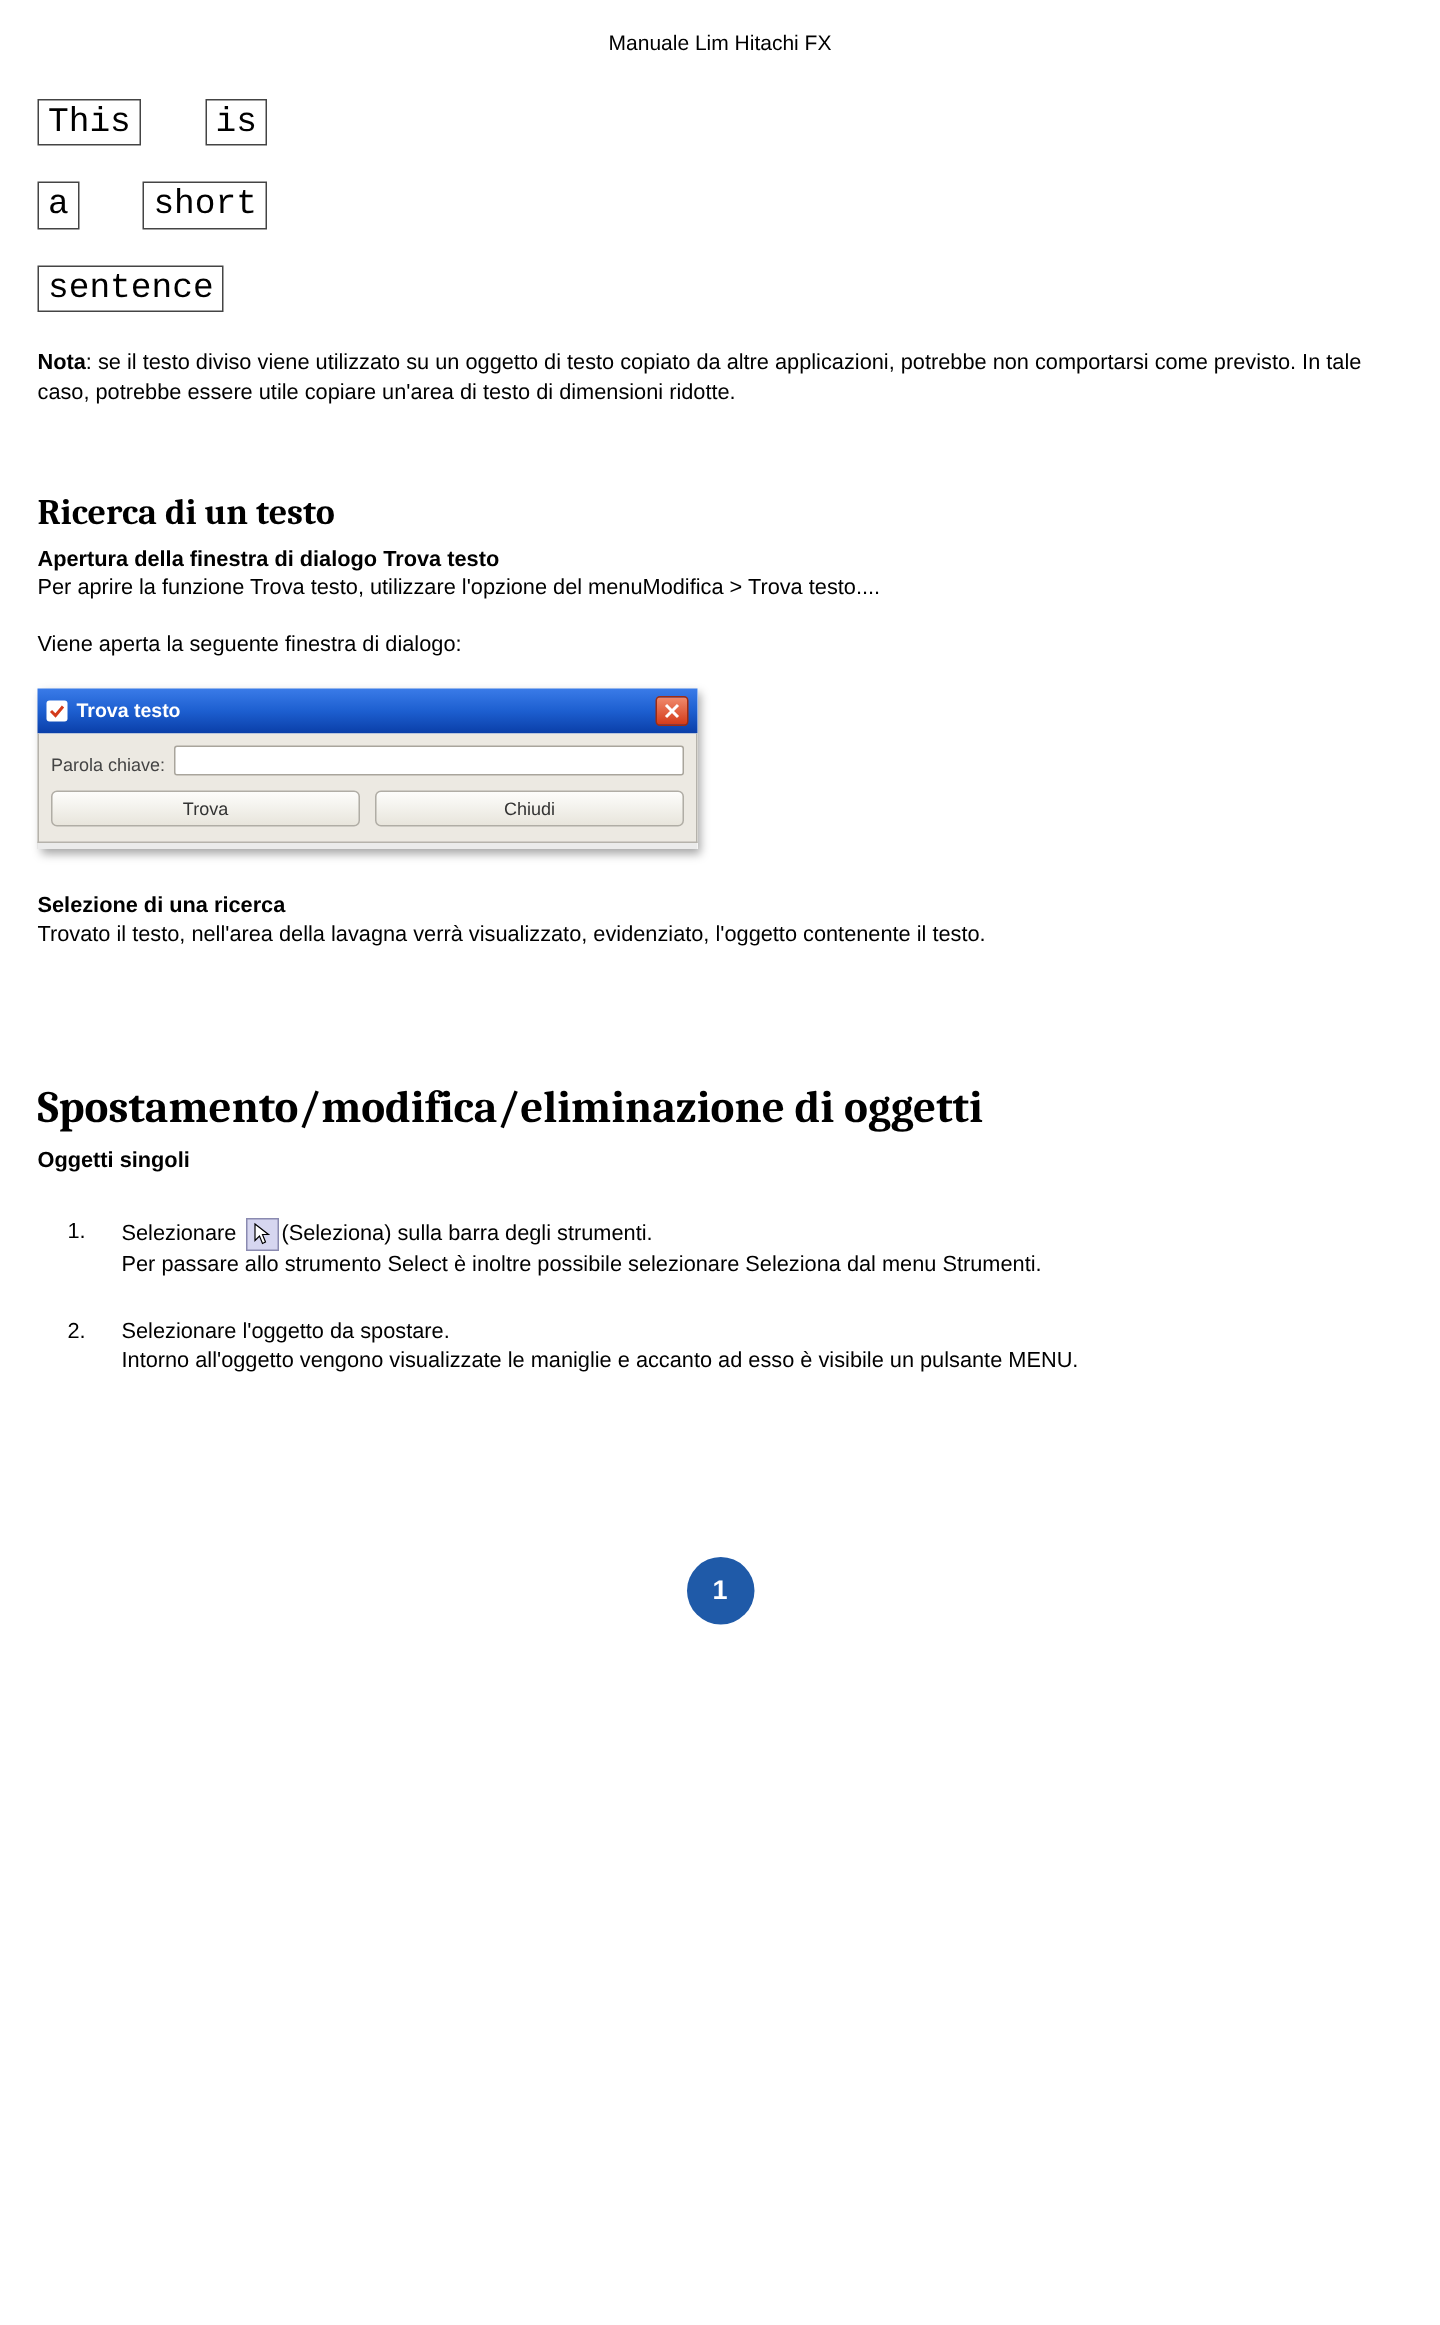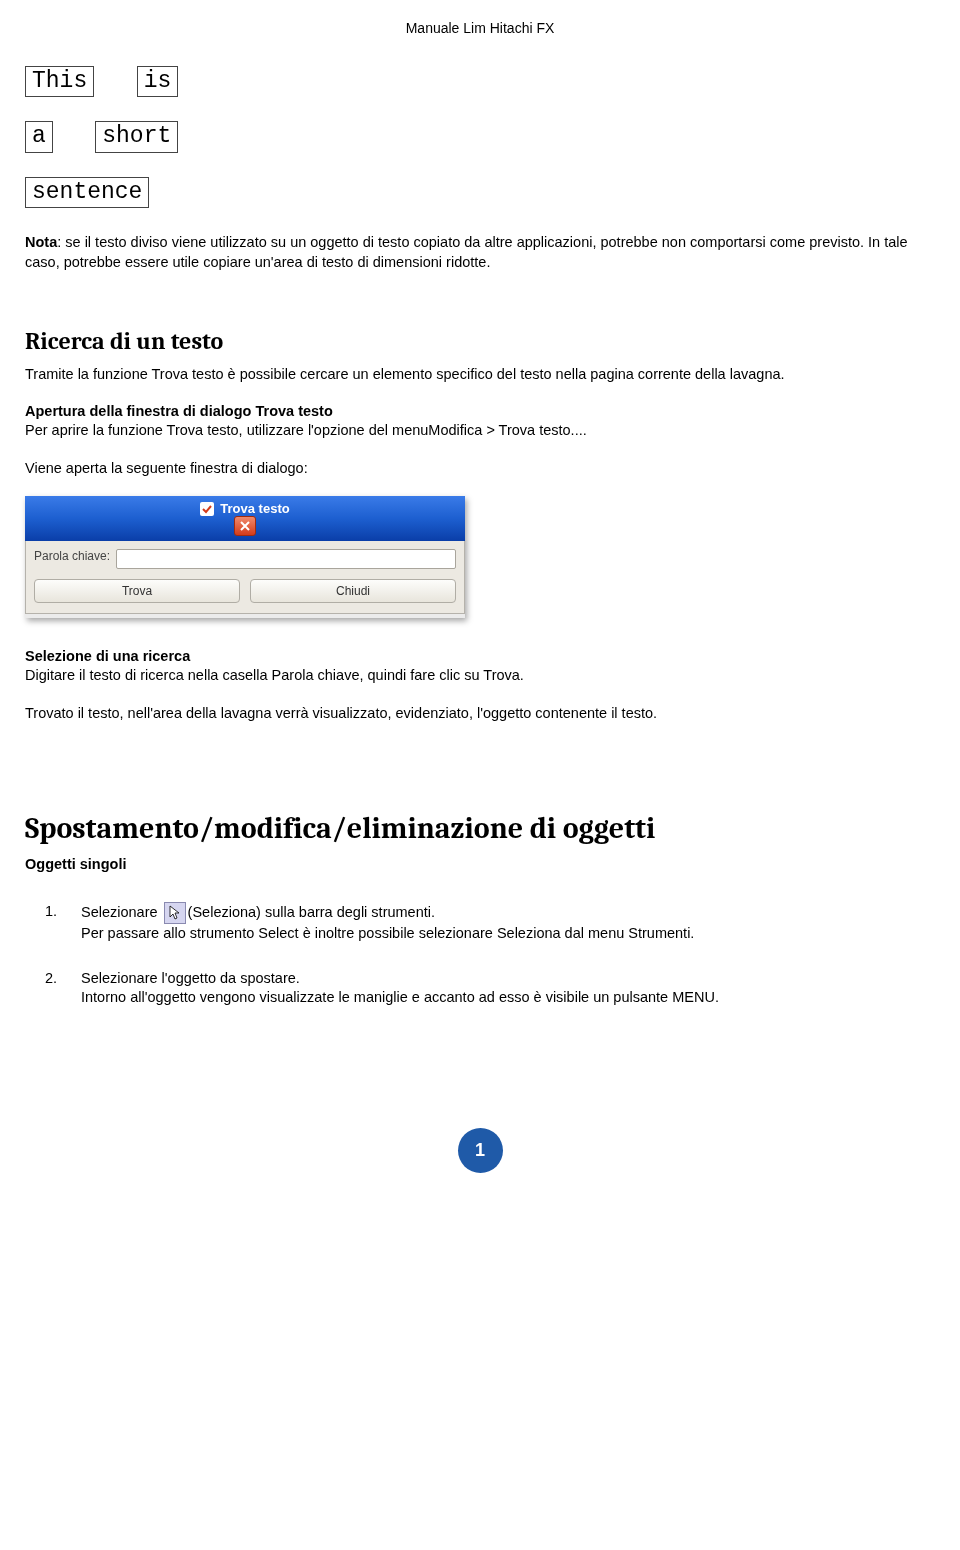--- a/index.html
+++ b/index.html
@@ -65,21 +65,20 @@
   }
   .dialog-title {
     background: linear-gradient(to bottom, #3a7be8 0%, #1d5fd0 50%, #0a3ea8 100%);
     color: #fff;
     font-size: 13px;
     font-weight: bold;
     padding: 5px 6px;
     display: flex;
     align-items: center;
     justify-content: space-between;
-    flex-direction: column;
   }
   .dlg-title-left { display: flex; align-items: center; gap: 6px; }
   .dlg-check {
     width: 14px; height: 14px; background: #fff; border-radius: 2px;
     display: flex; align-items: center; justify-content: center;
   }
   .dlg-check svg { width: 10px; height: 10px; }
   .dlg-close {
     width: 20px; height: 18px;
     background: linear-gradient(to bottom, #f08a6c, #d43b1a);
@@ -87,21 +86,21 @@
     border-radius: 3px;
     display: flex; align-items: center; justify-content: center;
   }
   .dlg-close svg { width: 10px; height: 10px; }
   .dialog-body {
     background: #ece9e2;
     padding: 8px 8px 10px 8px;
     border: 1px solid #b5b2ab;
     border-top: none;
   }
-  .field-row { display: flex; align-items: flex-start; gap: 6px; margin-bottom: 10px; }
+  .field-row { display: flex; align-items: flex-end; gap: 6px; margin-bottom: 10px; }
   .field-label { font-size: 12px; color: #444; }
   .field-input {
     flex: 1; height: 18px; background: #fff;
     border: 1px solid #a9a59c; border-radius: 2px;
   }
   .btn-row { display: flex; gap: 10px; }
   .dlg-btn {
     flex: 1; text-align: center;
     font-size: 12px; color: #333;
     padding: 4px 0;
@@ -154,21 +153,20 @@
     <div class="box-row">
       <span class="text-box">sentence</span>
     </div>
   </div>
 
   <div class="nota">
     <span class="bold">Nota</span><span>: se il testo diviso viene utilizzato su un oggetto di testo copiato da altre applicazioni, potrebbe non comportarsi come previsto. In tale caso, potrebbe essere utile copiare un'area di testo di dimensioni ridotte.</span>
   </div>
 
   <div class="h2-like">Ricerca di un testo</div>
-  <div class="body-text">Tramite la funzione Trova testo è possibile cercare un elemento specifico del testo nella pagina corrente della lavagna.</div>
 
   <div class="subhead">Apertura della finestra di dialogo Trova testo</div>
   <div class="body-text">
     <span>Per aprire la funzione Trova testo, utilizzare l'opzione del menu</span><span class="inline-bold">Modifica &gt; Trova testo...</span><span>.</span>
   </div>
   <div class="body-text">Viene aperta la seguente finestra di dialogo:</div>
 
   <div class="dialog">
     <div class="dialog-title">
       <div class="dlg-title-left">
@@ -192,23 +190,20 @@
       </div>
       <div class="btn-row">
         <div class="dlg-btn">Trova</div>
         <div class="dlg-btn">Chiudi</div>
       </div>
     </div>
     <div class="dialog-shadow-edge"></div>
   </div>
 
   <div class="subhead">Selezione di una ricerca</div>
-  <div class="body-text">
-    <span>Digitare il testo di ricerca nella casella </span><span class="inline-bold">Parola chiave</span><span>, quindi fare clic su </span><span class="inline-bold">Trova</span><span>.</span>
-  </div>
   <div class="body-text">Trovato il testo, nell'area della lavagna verrà visualizzato, evidenziato, l'oggetto contenente il testo.</div>
 
   <div class="spacer-lg"></div>
 
   <div class="h1-like">Spostamento/modifica/eliminazione di oggetti</div>
   <div class="subhead" style="margin-bottom:30px">Oggetti singoli</div>
 
   <div class="ol">
     <div class="ol-item">
       <div class="ol-num">1.</div>

